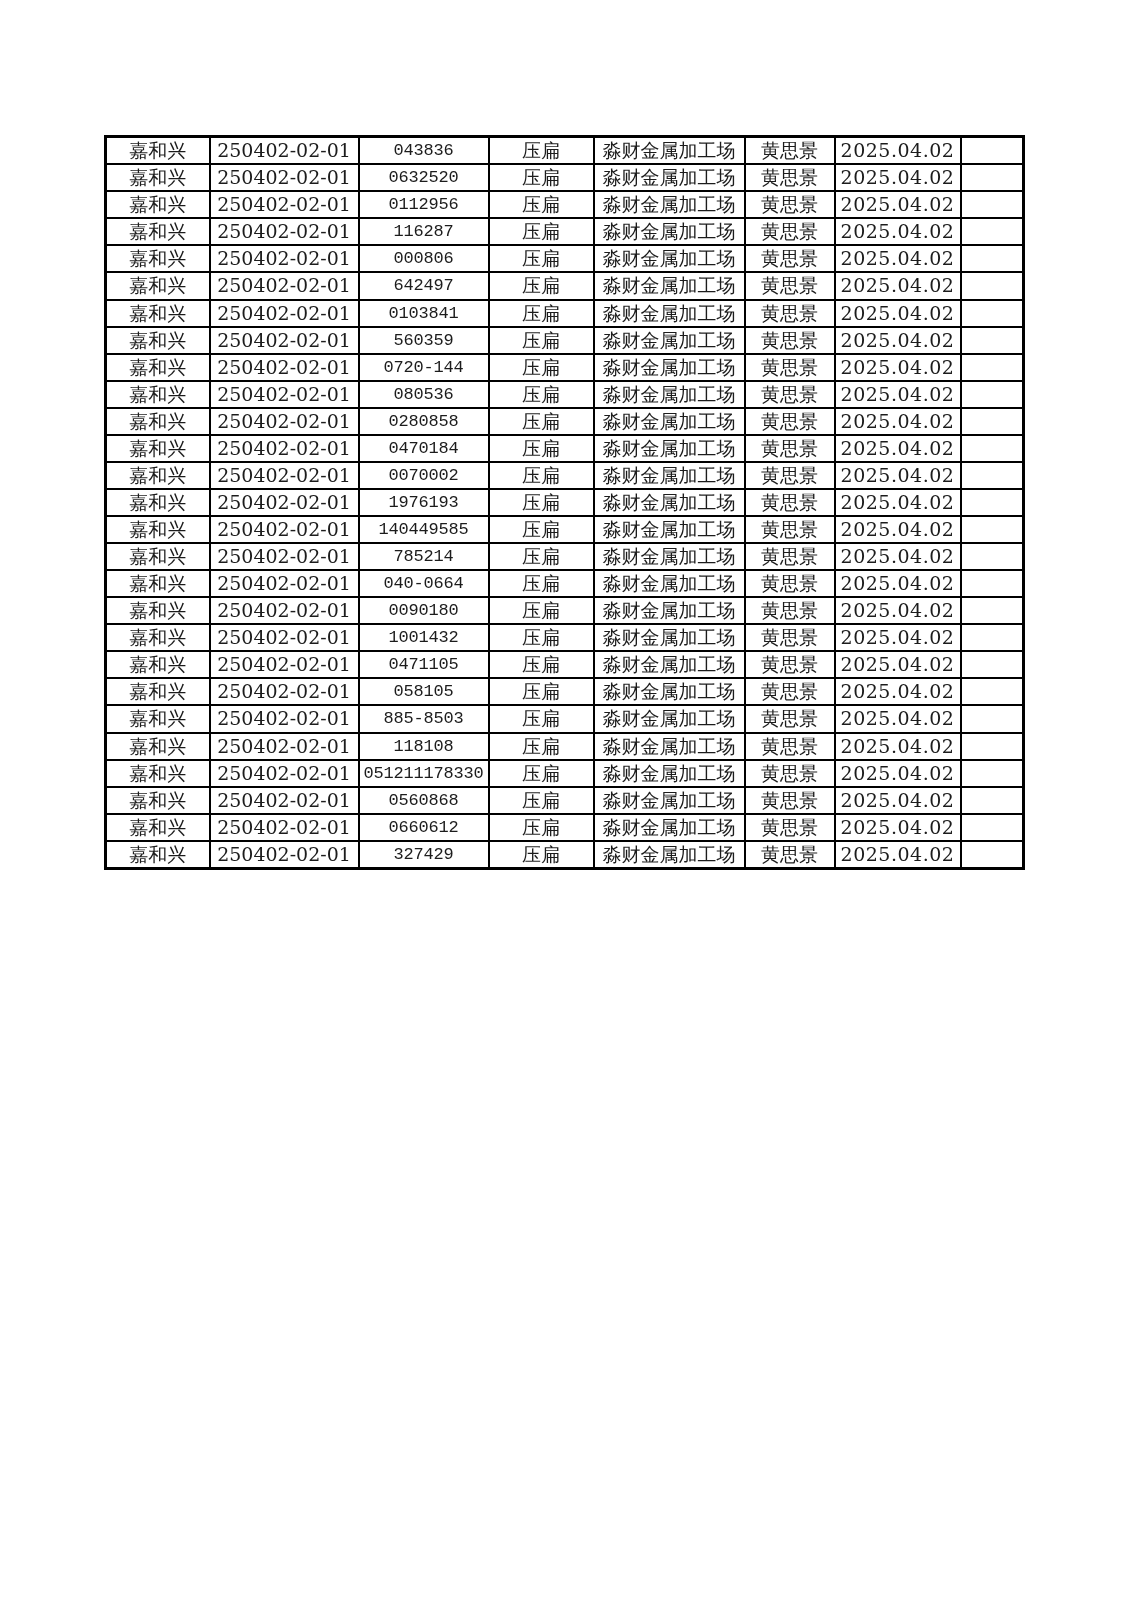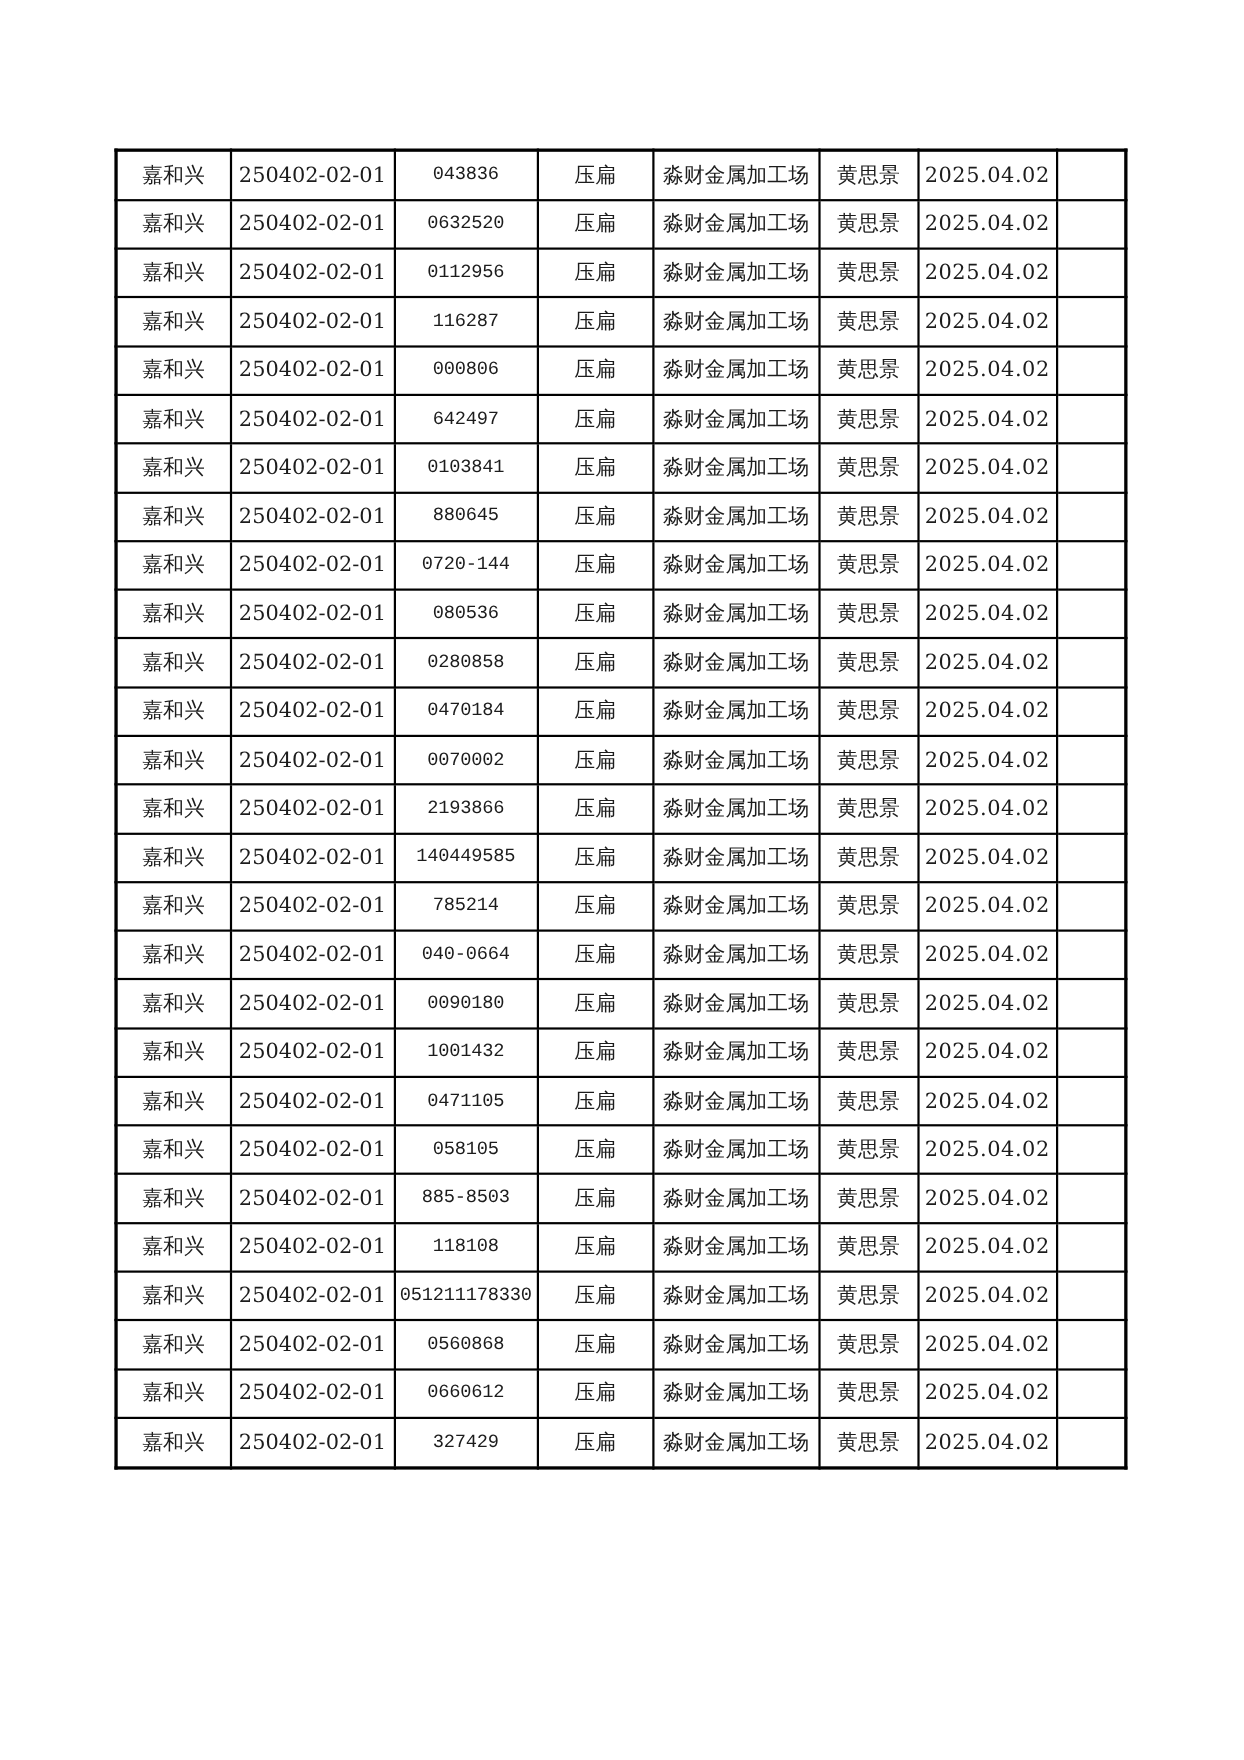--- a/index.html
+++ b/index.html
@@ -15,21 +15,21 @@
     background: #ffffff;
     overflow: hidden;
     font-family: "DejaVu Serif", "Liberation Serif", serif;
   }
 
   table.register-table {
     position: absolute;
     left: 104px;
     top: 135px;
     width: 918px;
-    height: 1201px;
+    height: 735px;
     border-collapse: collapse;
     table-layout: fixed;
     border: 3px solid #000000;
     font-size: 19px;
     color: #1c1c1c;
   }
 
   table.register-table td {
     border: 2px solid #000000;
     text-align: center;
@@ -144,21 +144,21 @@
           <td>0103841</td>
           <td>压扁</td>
           <td>淼财金属加工场</td>
           <td>黄思景</td>
           <td>2025.04.02</td>
           <td></td>
         </tr>
         <tr>
           <td>嘉和兴</td>
           <td>250402-02-01</td>
-          <td>880645</td>
+          <td>560359</td>
           <td>压扁</td>
           <td>淼财金属加工场</td>
           <td>黄思景</td>
           <td>2025.04.02</td>
           <td></td>
         </tr>
         <tr>
           <td>嘉和兴</td>
           <td>250402-02-01</td>
           <td>0720-144</td>
@@ -204,21 +204,21 @@
           <td>0070002</td>
           <td>压扁</td>
           <td>淼财金属加工场</td>
           <td>黄思景</td>
           <td>2025.04.02</td>
           <td></td>
         </tr>
         <tr>
           <td>嘉和兴</td>
           <td>250402-02-01</td>
-          <td>2193866</td>
+          <td>1976193</td>
           <td>压扁</td>
           <td>淼财金属加工场</td>
           <td>黄思景</td>
           <td>2025.04.02</td>
           <td></td>
         </tr>
         <tr>
           <td>嘉和兴</td>
           <td>250402-02-01</td>
           <td>140449585</td>

